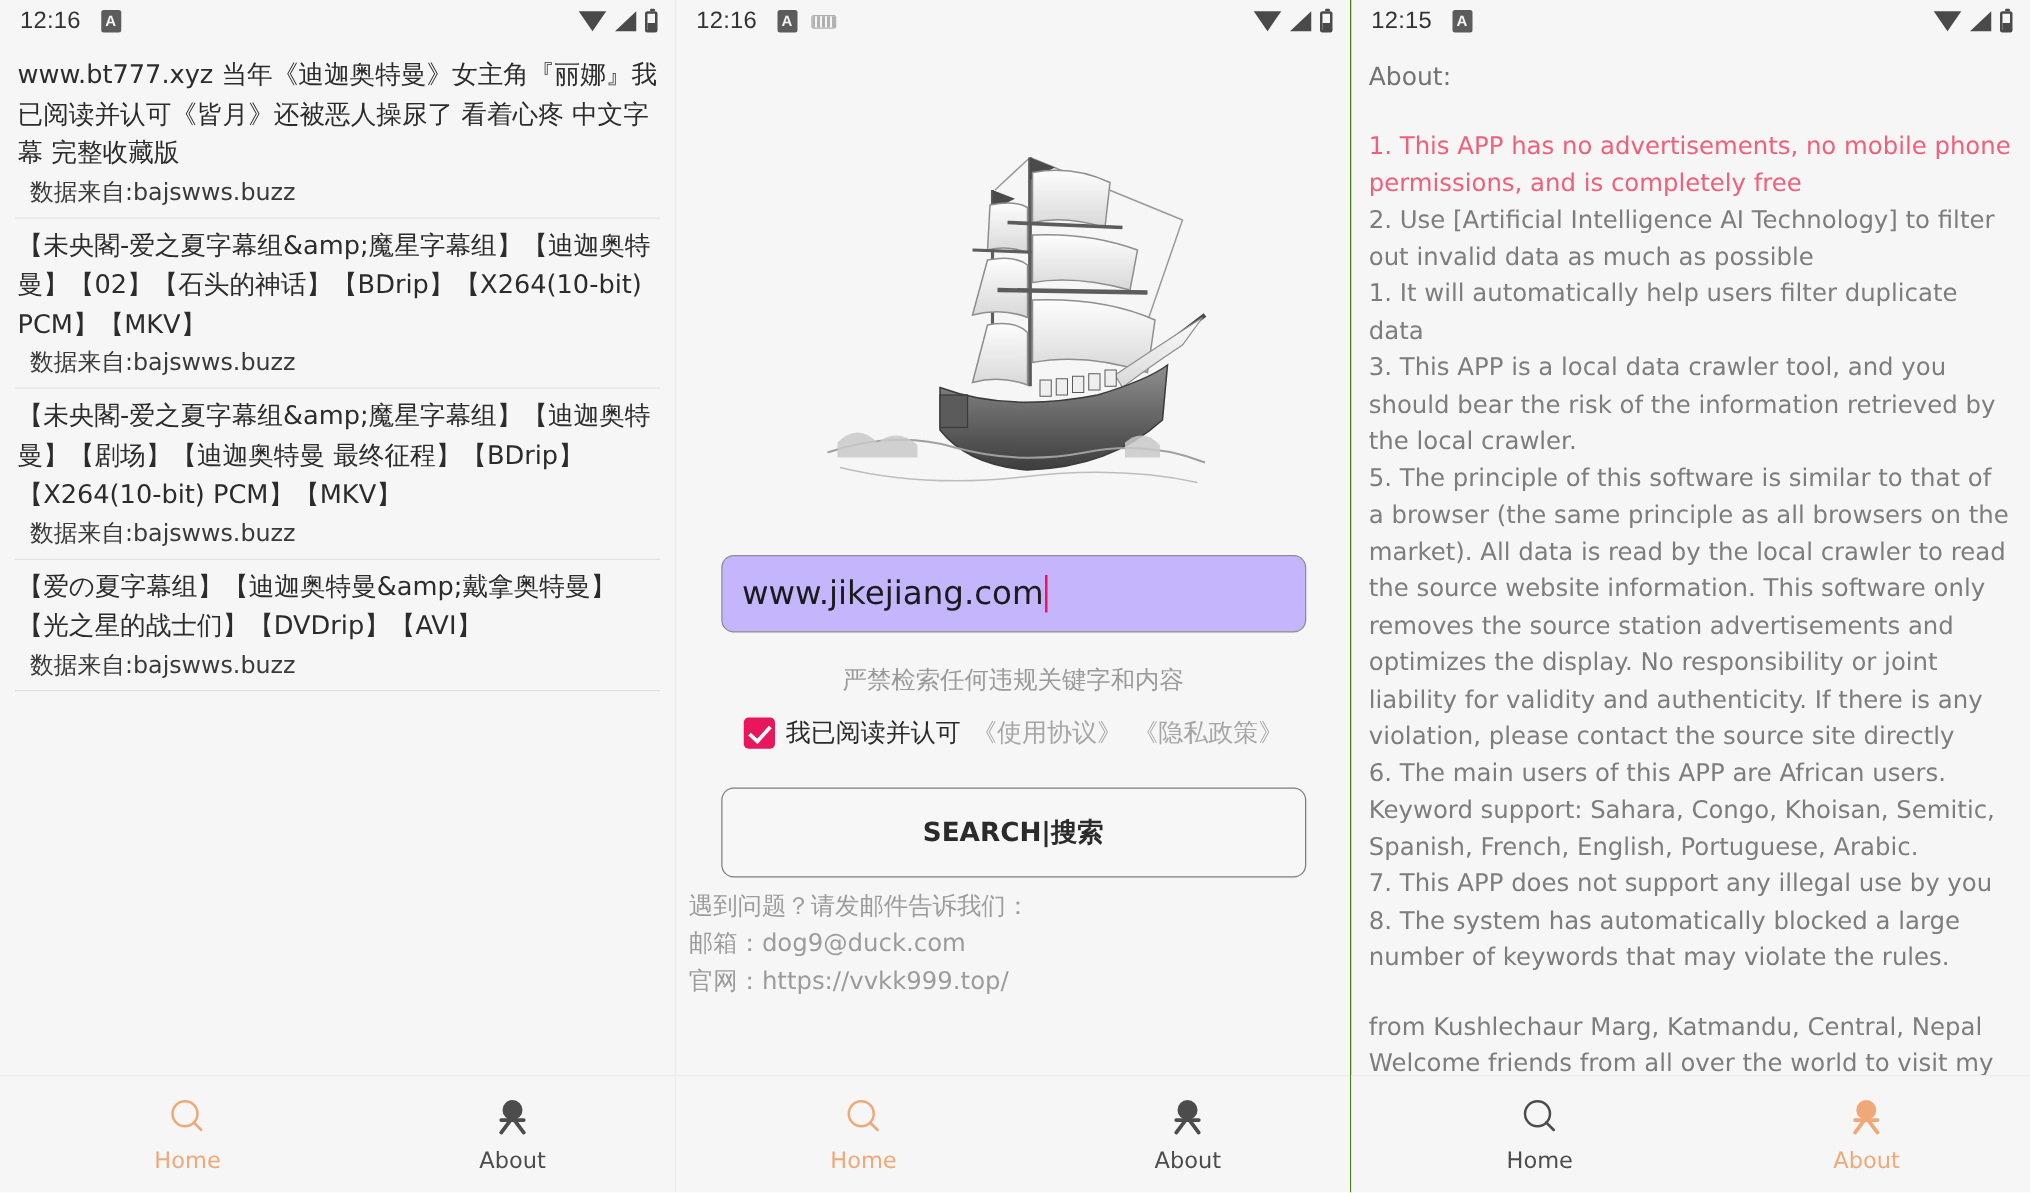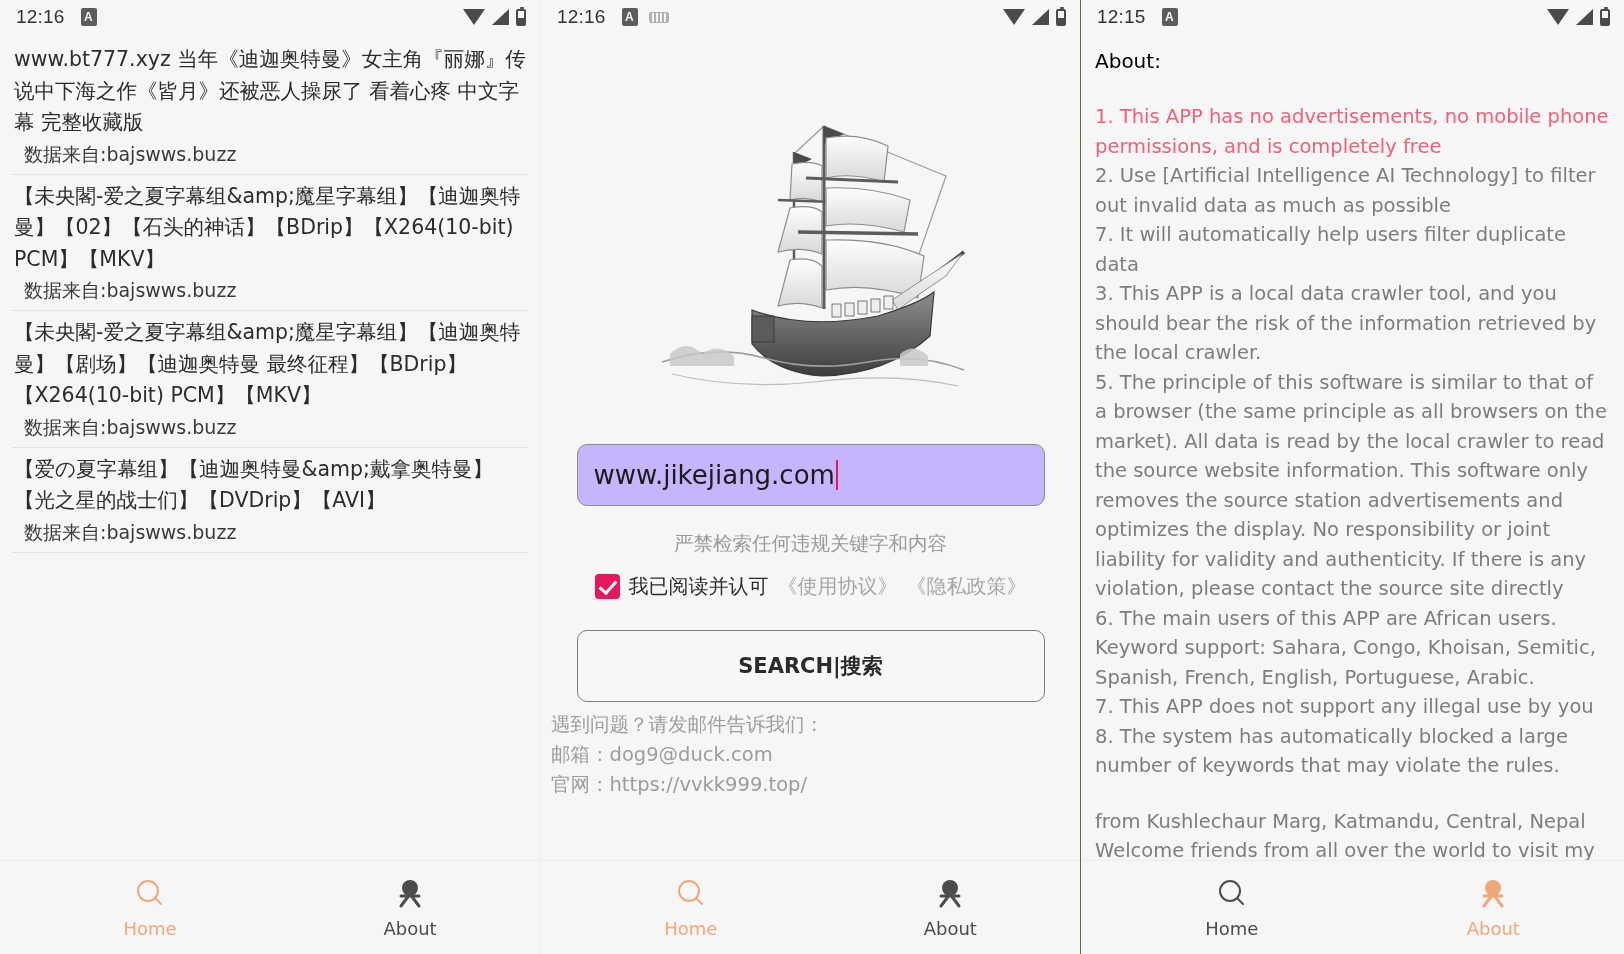--- a/index.html
+++ b/index.html
@@ -96,21 +96,21 @@
     display: flex; align-items: center; justify-content: center;
     font-size: 21px; font-weight: 700; color: #2b2b2b; cursor: pointer;
     font-family: "DejaVu Sans", sans-serif;
   }
   .contact { margin-top: 8px; text-align: left; }
   .contact div { font-size: 19.5px; line-height: 30px; color: #9c9c9c;
     font-family: "DejaVu Sans", sans-serif; }
 
   
   .about { padding: 12px 14px 0 14px; }
-  .about-head { font-size: 20px; color: #000000; line-height: 30px;
+  .about-head { font-size: 20px; color: #737373; line-height: 30px;
     font-family: "DejaVu Sans", sans-serif; }
   .about-p { font-size: 19.5px; line-height: 29.5px; color: #7d7d7d;
     font-family: "DejaVu Sans", sans-serif; }
   .about-p.hl { color: #f0607a; }
   .about-gap { height: 26px; }
 
   
   .tabbar {
     position: absolute; left: 0; bottom: 0; width: 100%; height: 94px;
     border-top: 1px solid #ececec; background: #f6f6f6;
@@ -137,21 +137,21 @@
       <span class="sb-spacer"></span>
       <span class="sb-right-icons">
         <span class="icon-wifi"></span>
         <span class="icon-signal"></span>
         <span class="icon-battery"></span>
       </span>
     </div>
 
     <div class="results">
       <div class="result-item">
-        <div class="result-title">www.bt777.xyz 当年《迪迦奥特曼》女主角『丽娜』传说中下海之作《皆月》还被恶人操尿了 看着心疼 中文字幕 完整收藏版</div>
+        <div class="result-title">www.bt777.xyz 当年《迪迦奥特曼》女主角『丽娜』我已阅读并认可《皆月》还被恶人操尿了 看着心疼 中文字幕 完整收藏版</div>
         <div class="result-source">数据来自:bajswws.buzz</div>
       </div>
       <div class="result-divider"></div>
       <div class="result-item">
         <div class="result-title">【未央閣-爱之夏字幕组&amp;amp;魔星字幕组】【迪迦奥特曼】【02】【石头的神话】【BDrip】【X264(10-bit) PCM】【MKV】</div>
         <div class="result-source">数据来自:bajswws.buzz</div>
       </div>
       <div class="result-divider"></div>
       <div class="result-item">
         <div class="result-title">【未央閣-爱之夏字幕组&amp;amp;魔星字幕组】【迪迦奥特曼】【剧场】【迪迦奥特曼 最终征程】【BDrip】【X264(10-bit) PCM】【MKV】</div>
@@ -313,21 +313,21 @@
         <span class="icon-signal"></span>
         <span class="icon-battery"></span>
       </span>
     </div>
 
     <div class="about">
       <div class="about-head">About:</div>
       <div class="about-gap"></div>
       <div class="about-p hl">1. This APP has no advertisements, no mobile phone permissions, and is completely free</div>
       <div class="about-p">2. Use [Artificial Intelligence AI Technology] to filter out invalid data as much as possible</div>
-      <div class="about-p">7. It will automatically help users filter duplicate data</div>
+      <div class="about-p">1. It will automatically help users filter duplicate data</div>
       <div class="about-p">3. This APP is a local data crawler tool, and you should bear the risk of the information retrieved by the local crawler.</div>
       <div class="about-p">5. The principle of this software is similar to that of a browser (the same principle as all browsers on the market). All data is read by the local crawler to read the source website information. This software only removes the source station advertisements and optimizes the display. No responsibility or joint liability for validity and authenticity. If there is any violation, please contact the source site directly</div>
       <div class="about-p">6. The main users of this APP are African users. Keyword support: Sahara, Congo, Khoisan, Semitic, Spanish, French, English, Portuguese, Arabic.</div>
       <div class="about-p">7. This APP does not support any illegal use by you</div>
       <div class="about-p">8. The system has automatically blocked a large number of keywords that may violate the rules.</div>
       <div class="about-gap"></div>
       <div class="about-p">from Kushlechaur Marg, Katmandu, Central, Nepal</div>
       <div class="about-p">Welcome friends from all over the world to visit my country and my city</div>
     </div>
 

